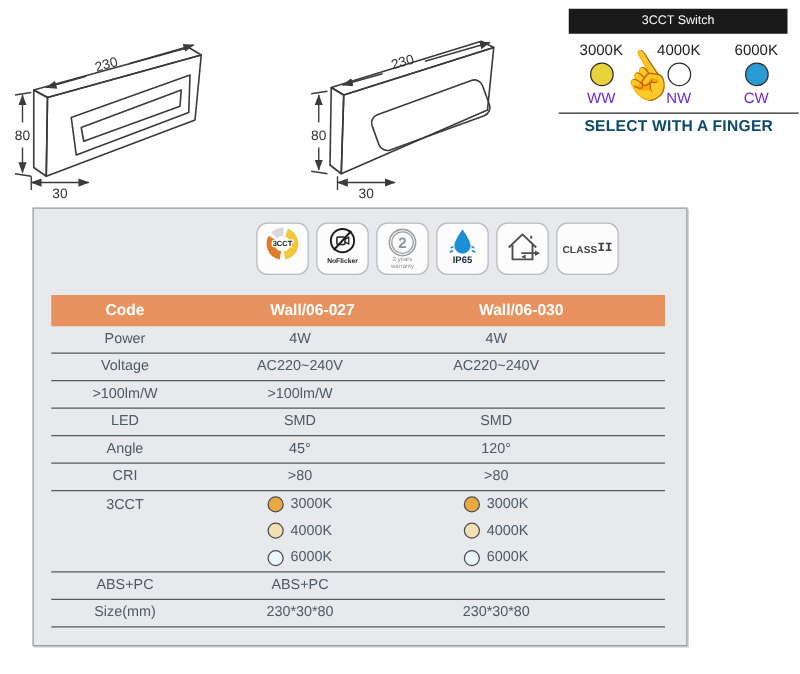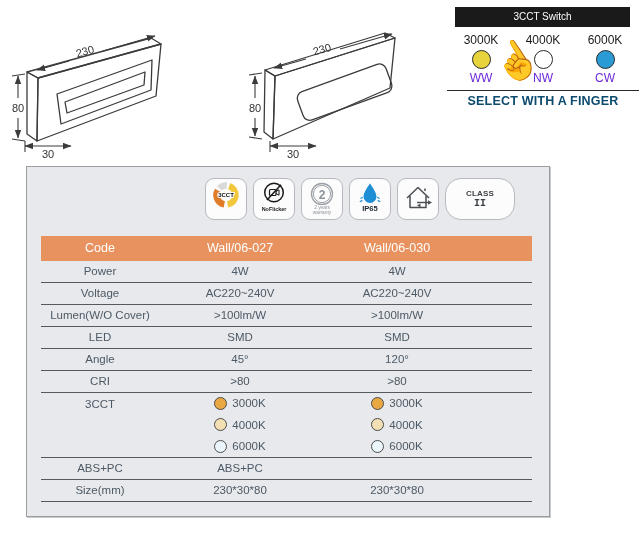--- a/index.html
+++ b/index.html
@@ -27,28 +27,28 @@
   .switch-rule { position:absolute; left:0; top:85px; width:192px; border-top:1.6px solid #2a2a2a; }
   .switch-caption { position:absolute; left:0; top:89px; width:192px; text-align:center;
                     font-weight:bold; font-size:12.5px; color:#0c4a6e; letter-spacing:0.2px; }
 
   
   .spec-card { position:absolute; left:26px; top:166px; width:524px; height:351px;
                background:#e7e9ec; border:1.5px solid #9b9da0; box-shadow:1px 1px 0 #c6c8cb; }
   .badges { position:absolute; left:178px; top:11px; display:flex; gap:6px; }
   .badge { width:42px; height:42px; border:1px solid #b6babe; border-radius:9px;
            background:#fcfcfd; display:flex; align-items:center; justify-content:center; }
-  .badge.wide { width:70px; flex-direction:column;border-radius:16px; }
+  .badge.wide { width:50px; flex-direction:row; }
   .badge svg text { font-family:"Liberation Sans", sans-serif; }
   .class-line1 { font-size:8px; font-weight:bold; color:#3c4146; letter-spacing:0.2px; }
   .class-line2 { font-family:Liberation Mono, monospace; font-size:10px; font-weight:bold; color:#3c4146; }
 
   .table { position:absolute; left:14px; top:69px; width:491px; }
   .thead { display:grid; grid-template-columns:118px 162px 152px 59px; height:25px;
-           color:#fff; font-weight:normal; font-size:12.5px; line-height:25px; }
+           color:#fff; font-weight:bold; font-size:12.5px; line-height:25px;gap:10px; }
   .trow  { display:grid; grid-template-columns:118px 162px 152px 59px; height:22px;
            font-size:11.5px; color:#4d5965; line-height:20.5px;
            border-bottom:1.5px solid #56595d; }
   .cell { text-align:center; overflow:hidden; white-space:nowrap; }
   .cct-block { height:65px; }
   .cct-block .label-cell { line-height:22px; }
   .cct-lines { display:flex; flex-direction:column; }
   .cct-line { height:21.6px; display:flex; align-items:center; justify-content:center; gap:5px; }
   .cct-dot { width:13px; height:13px; border-radius:50%; border:1.4px solid #4c4c4c; flex:none; }
   .cct-k { font-size:11.5px; color:#4d5965; }
@@ -225,21 +225,20 @@
       </div>
 
       <div class="trow">
         <div class="cell">Voltage</div>
         <div class="cell">AC220~240V</div>
         <div class="cell">AC220~240V</div>
         <div class="cell"></div>
       </div>
 
       <div class="trow">
-        <div class="cell">Lumen(W/O Cover)</div>
         <div class="cell">&gt;100lm/W</div>
         <div class="cell">&gt;100lm/W</div>
         <div class="cell"></div>
       </div>
 
       <div class="trow">
         <div class="cell">LED</div>
         <div class="cell">SMD</div>
         <div class="cell">SMD</div>
         <div class="cell"></div>

